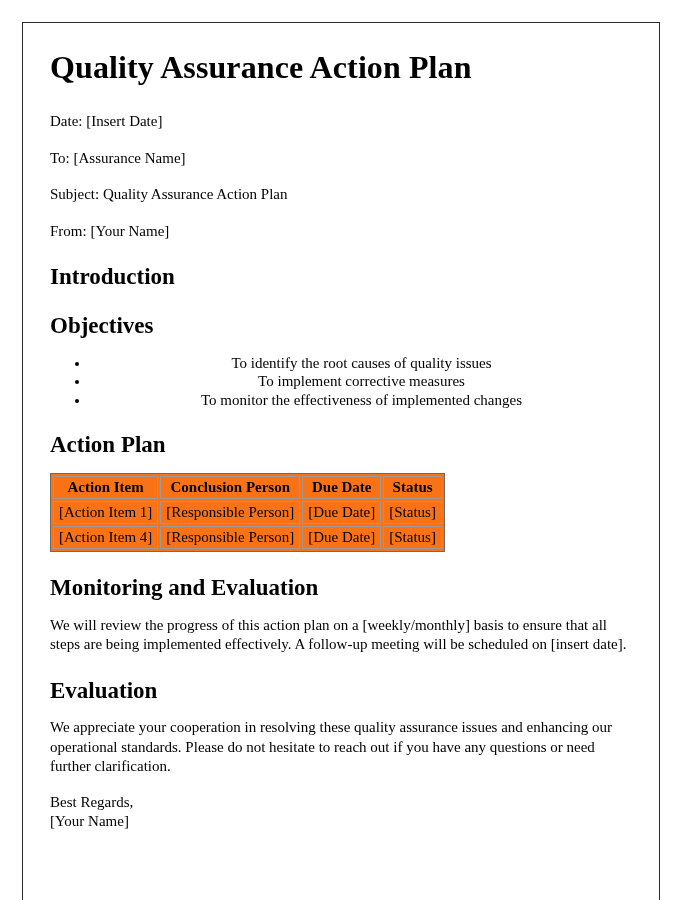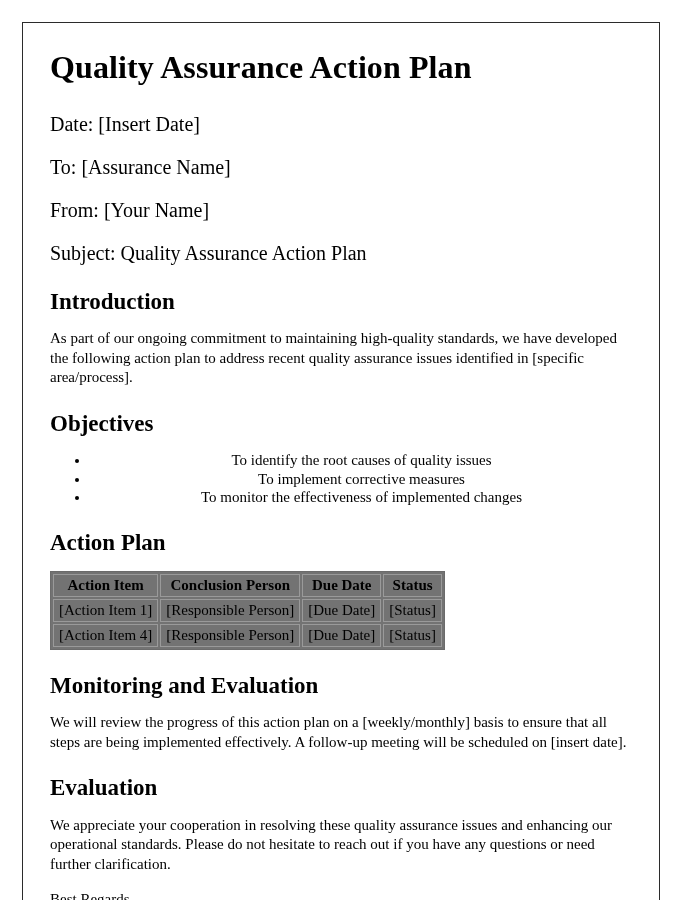--- a/index.html
+++ b/index.html
@@ -37,21 +37,21 @@
   
   .doc-title {
     font-size: 32px;
     font-weight: bold;
     line-height: 1.15;
     margin: 0 0 26px 0;
     letter-spacing: 0.1px;
   }
 
   .meta-line {
-    font-size: 20px;
+    font-size: 15px;
     line-height: 1.25;
     margin: 0 0 18px 0;
   }
 
   .section-heading {
     font-size: 23px;
     font-weight: bold;
     line-height: 1.2;
     margin: 22px 0 14px 0;
   }
@@ -76,21 +76,21 @@
     margin: 0;
   }
 
   
   .action-table {
     border-collapse: separate;
     border-spacing: 2px;
     border: 1px solid #6b6b6b;
     margin: 0 0 8px 0;
     font-size: 15px;
-    background: #737373;
+    background: #f97316;
   }
 
   .action-table th,
   .action-table td {
     border: 1px solid #9a9a9a;
     padding: 1px 5px;
     line-height: 19px;
     white-space: nowrap;
     text-align: center;
   }
@@ -113,25 +113,24 @@
 </head>
 <body>
 
 <div class="page-frame">
   <div class="page-body">
 
     <h1 class="doc-title">Quality Assurance Action Plan</h1>
 
     <p class="meta-line">Date: [Insert Date]</p>
     <p class="meta-line">To: [Assurance Name]</p>
+    <p class="meta-line">Subject: Quality Assurance Action Plan</p>
     <p class="meta-line">From: [Your Name]</p>
-    <p class="meta-line">Subject: Quality Assurance Action Plan</p>
 
     <h2 class="section-heading">Introduction</h2>
-    <p class="body-text">As part of our ongoing commitment to maintaining high-quality standards, we have developed the following action plan to address recent quality assurance issues identified in [specific area/process].</p>
 
     <h2 class="section-heading">Objectives</h2>
     <ul class="objective-list">
       <li>To identify the root causes of quality issues</li>
       <li>To implement corrective measures</li>
       <li>To monitor the effectiveness of implemented changes</li>
     </ul>
 
     <h2 class="section-heading">Action Plan</h2>
     <table class="action-table">

